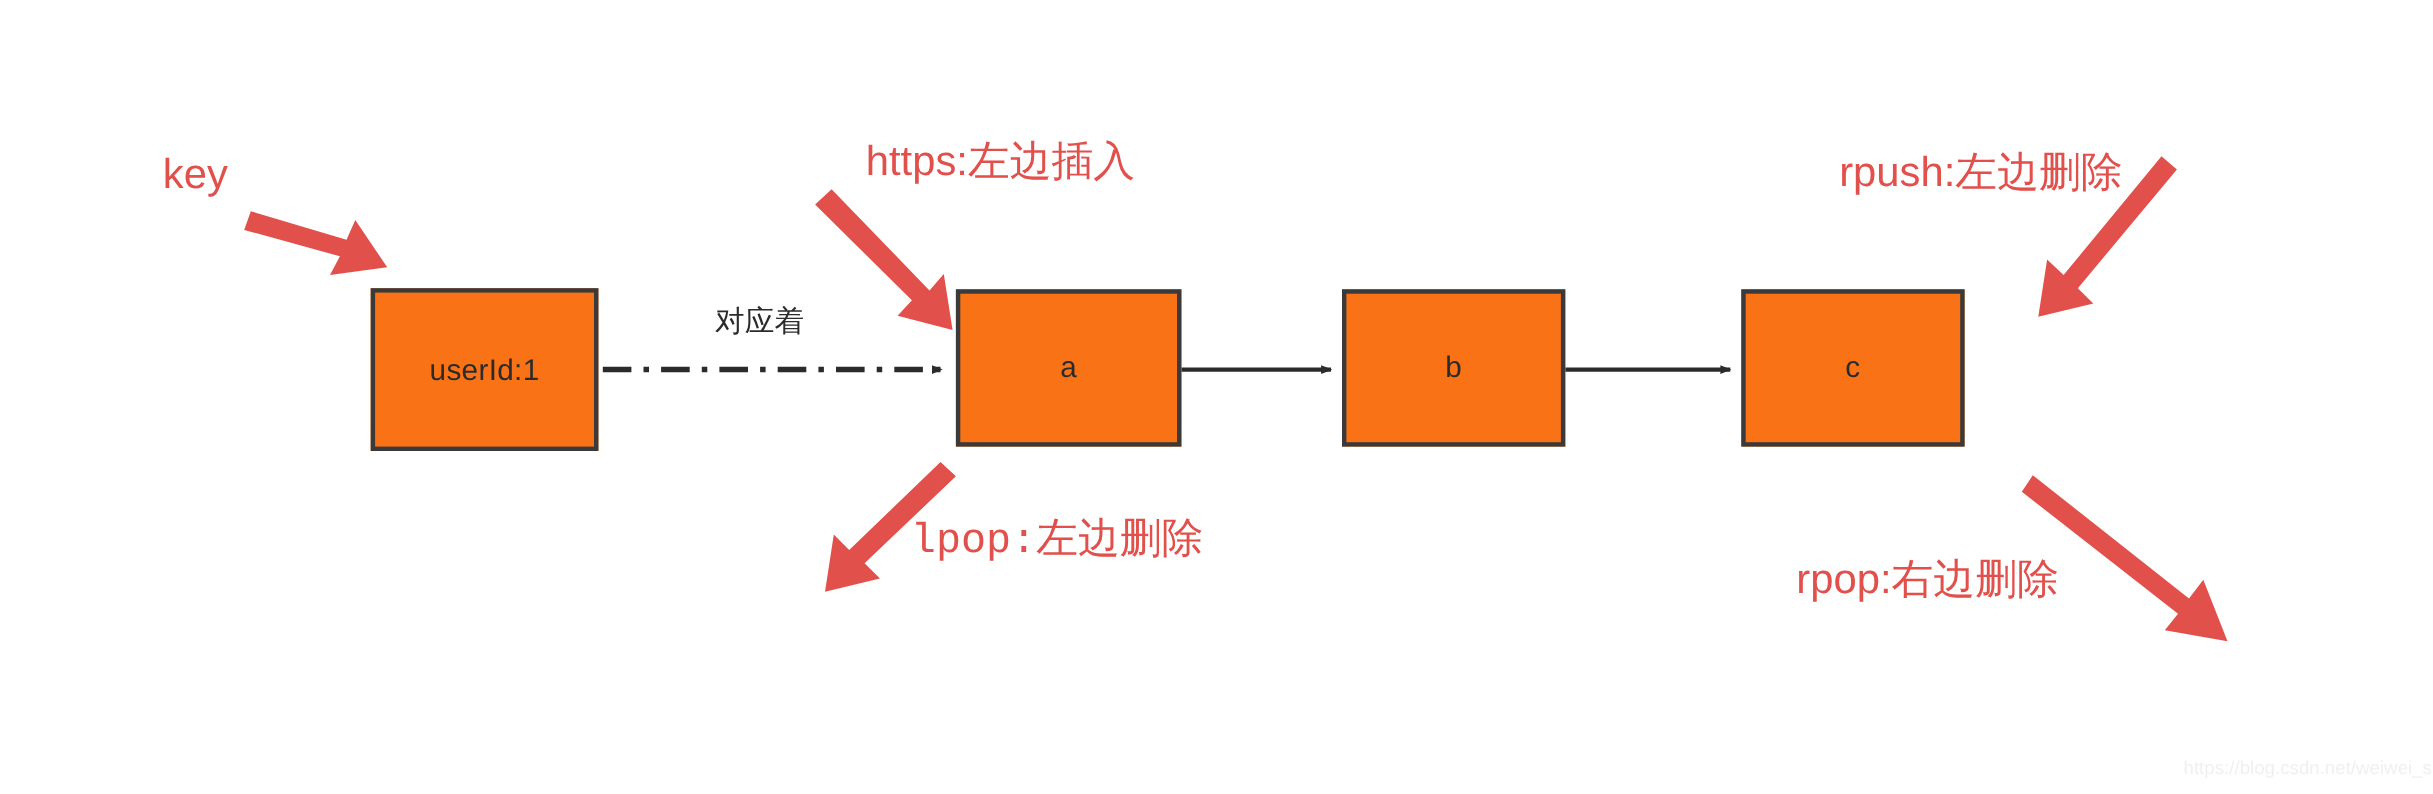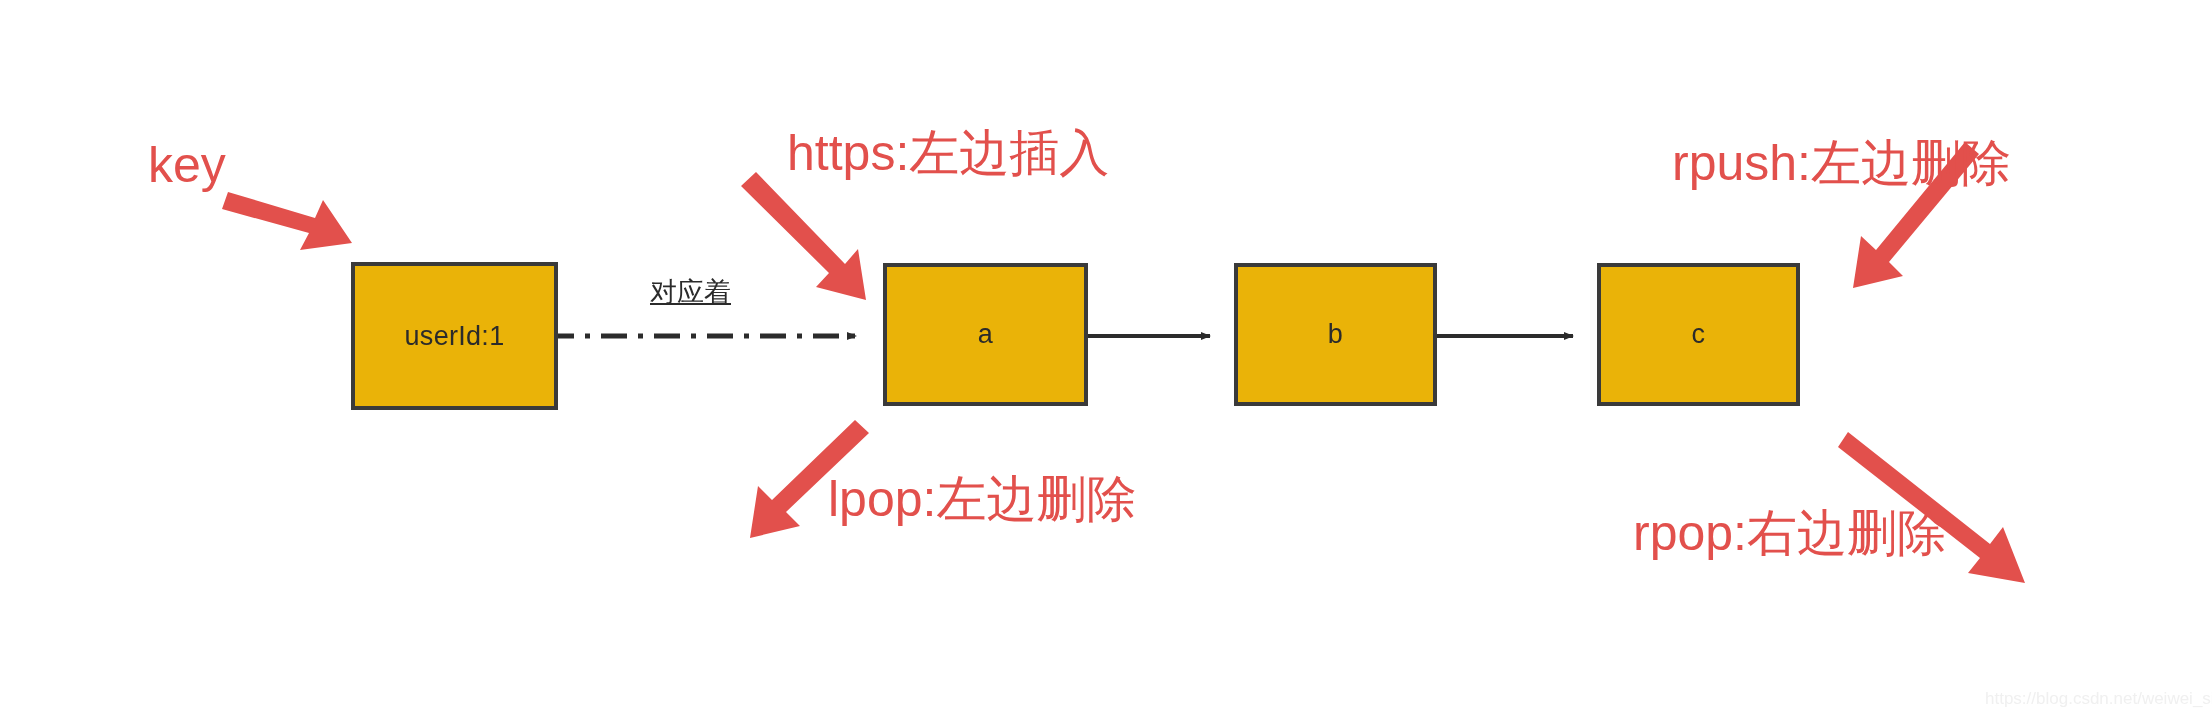--- a/index.html
+++ b/index.html
@@ -21,46 +21,45 @@
     position: absolute;
     left: 0;
     top: 0;
     width: 2212px;
     height: 722px;
   }
   .node-box {
     position: absolute;
     box-sizing: border-box;
     border: 4px solid #3a3a3a;
-    background: #eab308;
+    background: #f97316;
     display: flex;
     align-items: center;
     justify-content: center;
-    margin-left: 14px;
   }
   .node-label {
     font-family: "Liberation Sans", "DejaVu Sans", sans-serif;
     font-size: 27px;
     color: #2b2b2b;
     letter-spacing: 0.3px;
     line-height: 1;
     user-select: none;
   }
   .edge-label {
     position: absolute;
     font-family: "Liberation Sans", "DejaVu Sans", sans-serif;
     font-size: 27px;
     color: #2b2b2b;
     white-space: nowrap;
     user-select: none;
   }
   .annotation {
     position: absolute;
     font-family: "Liberation Sans", "DejaVu Sans", sans-serif;
-    font-size: 50px;
+    font-size: 38px;
     white-space: nowrap;
     user-select: none;
     line-height: 1;
   }
   .watermark {
     position: absolute;
     font-family: "Liberation Sans", "DejaVu Sans", sans-serif;
     font-size: 17px;
     color: #f0f0f0;
     white-space: nowrap;
@@ -121,27 +120,27 @@
   </div>
 
   <div class="node-box" style="left:1220px; top:263px; width:203px; height:143px;">
     <span class="node-label">b</span>
   </div>
 
   <div class="node-box" style="left:1583px; top:263px; width:203px; height:143px;">
     <span class="node-label">c</span>
   </div>
 
-  <div class="edge-label" style="left:650px; top:274px;text-decoration:underline;">对应着</div>
+  <div class="edge-label" style="left:650px; top:274px;">对应着</div>
 
   <div class="annotation" style="left:148px; top:140px; color:#e2504c;">key</div>
 
   <div class="annotation" style="left:787px; top:128px; color:#e2504c;">https:左边插入</div>
 
   <div class="annotation" style="left:1672px; top:138px; color:#e2504c;">rpush:左边删除</div>
 
-  <div class="annotation" style="left:828px; top:474px; color:#e2504c;">lpop:左边删除</div>
+  <div class="annotation" style="left:828px; top:474px; color:#e2504c;font-family:Liberation Mono, monospace;">lpop:左边删除</div>
 
   <div class="annotation" style="left:1633px; top:508px; color:#e2504c;">rpop:右边删除</div>
 
   <div class="watermark" style="left:1985px; top:689px;">https://blog.csdn.net/weiwei_six</div>
 
 </div>
 
 </body></html>

